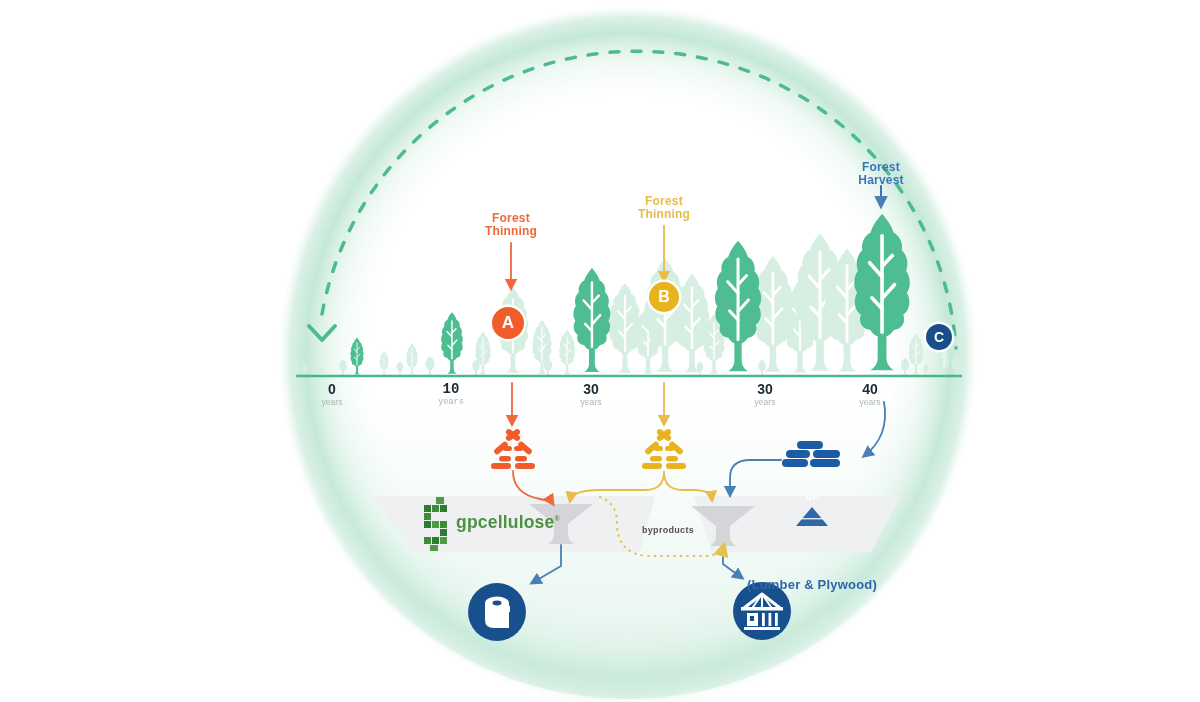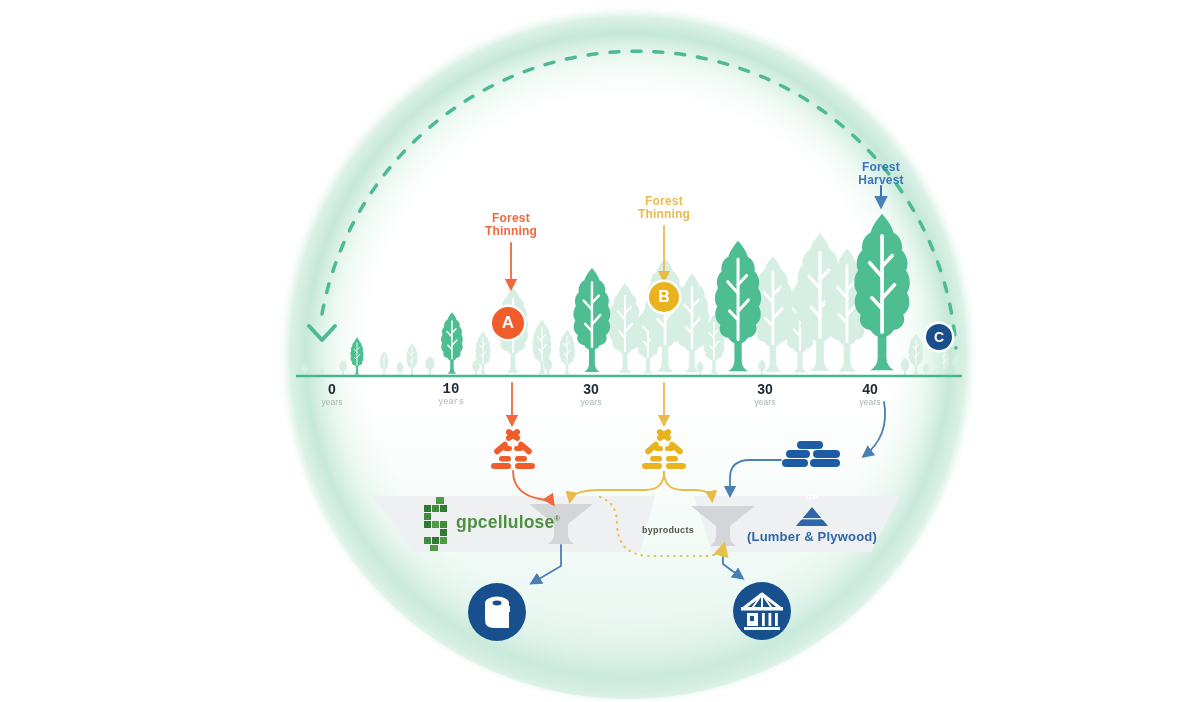--- a/index.html
+++ b/index.html
@@ -15,21 +15,21 @@
          display:flex;align-items:center;justify-content:center;color:#fff;font-weight:700;
          box-shadow:0 0 0 2.5px rgba(255,255,255,.9);}
   .badge-a{width:32px;height:32px;background:#F15C2B;font-size:17px;}
   .badge-b{width:30px;height:30px;background:#E9B21F;font-size:16px;}
   .badge-c{width:26px;height:26px;background:#1A4E8A;font-size:14px;}
   .tick{position:absolute;transform:translateX(-50%);text-align:center;}
   .tick-num{font-size:14px;font-weight:700;color:#1C2A33;line-height:15px;}
   .tick-unit{font-size:8.5px;color:#A9B6AF;line-height:10px;}
   .wordmark{position:absolute;color:#4D9141;font-weight:700;font-size:17.5px;letter-spacing:.2px;}
   .wordmark sup{font-size:7px;vertical-align:7px;}
-  .lumber-caption{font-size:13px;font-weight:700;color:#2F66A7;letter-spacing:.2px;}
+  .lumber-caption{font-size:13px;font-weight:700;color:#2F66A7;letter-spacing:.2px;margin-top:48px;}
   .gp-tri-text{position:absolute;transform:translate(-50%,-50%);color:#ffffff;
                font-size:8px;font-weight:700;letter-spacing:.5px;}
   .byproducts{font-size:9px;font-weight:700;color:#57524B;letter-spacing:.3px;}
 </style>
 </head>
 <body>
 
 <div class="stage">
 
   <svg width="1200" height="702" viewBox="0 0 1200 702">

